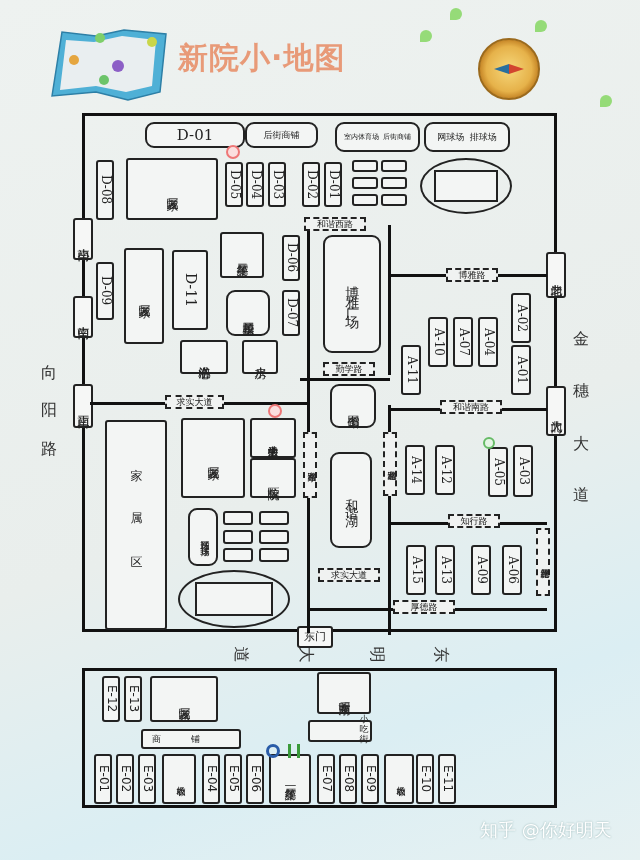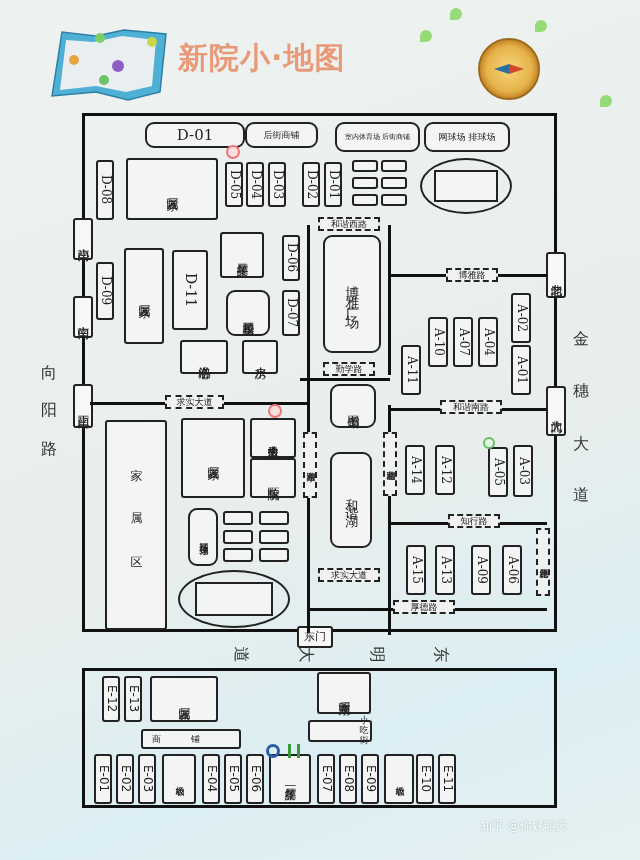--- a/index.html
+++ b/index.html
@@ -17,27 +17,27 @@
   .wall{border:3px solid #111;background:transparent;}
   .box{border:2px solid #222;background:#f3f5f4;border-radius:3px;}
   .rbox{border:2px solid #222;background:#f3f5f4;border-radius:9px;}
   .gate{border:2px solid #222;background:#f6f7f6;border-radius:3px;}
   .dash{border:2px dashed #222;background:#f0f2f1;}
   .line{background:#111;}
   .vt{writing-mode:vertical-rl;display:flex;align-items:center;justify-content:center;
      font-size:12px;line-height:1.1;text-align:center;}
   .vtxt{writing-mode:vertical-rl;text-orientation:mixed;}
   .cen{display:flex;align-items:center;justify-content:center;}
-  .small{font-size:9px;}
+  .small{font-size:9px;font-family:Liberation Mono, monospace;}
   .road{font-size:16px;color:#333;}
   .court{border:2px solid #222;border-radius:3px;background:#f3f5f4;}
   .oval{border:2px solid #222;border-radius:50%;background:transparent;}
   .pitch{border:2px solid #222;background:#f3f5f4;}
   .watermark{left:480px;top:818px;font-family:"DejaVu Sans","Liberation Sans",sans-serif;
-    font-size:12px;color:#fff;text-shadow:0 0 2px #8aa;}
+    font-size:18px;color:#fff;text-shadow:0 0 2px #8aa;}
   .icon-red{width:14px;height:14px;border-radius:50%;border:2px solid #e77;background:#fbdede;}
   .icon-green{width:12px;height:12px;border-radius:50%;border:2px solid #6b6;background:#e4f5e4;}
   .leaf{width:12px;height:12px;border-radius:50% 50% 50% 0;background:#7fd65a;opacity:.8}
 </style>
 </head>
 <body>
 
 <svg class="abs logo" viewBox="0 0 124 78">
   <polygon points="4,70 14,6 48,10 76,4 118,8 112,66 80,74 48,66" fill="#4fb0d6" stroke="#2d7fa6" stroke-width="1.5"></polygon>
   <polygon points="18,14 46,16 74,10 108,14 104,60 78,66 48,60 12,64" fill="#e9eef0"></polygon>
@@ -112,21 +112,21 @@
 <div class="abs line" style="left:307px;top:225px;width:3px;height:408px;"></div>
 <div class="abs line" style="left:388px;top:225px;width:3px;height:150px;"></div>
 <div class="abs line" style="left:388px;top:405px;width:3px;height:230px;"></div>
 <div class="abs line" style="left:90px;top:402px;width:220px;height:3px;"></div>
 <div class="abs line" style="left:390px;top:274px;width:157px;height:3px;"></div>
 <div class="abs line" style="left:390px;top:408px;width:157px;height:3px;"></div>
 <div class="abs line" style="left:390px;top:522px;width:157px;height:3px;"></div>
 <div class="abs line" style="left:310px;top:608px;width:237px;height:3px;"></div>
 <div class="abs line" style="left:300px;top:378px;width:90px;height:3px;"></div>
 
-<div class="abs dash cen small" style="left:318px;top:217px;width:62px;height:14px;">和谐西路</div>
+<div class="abs dash cen small" style="left:304px;top:217px;width:62px;height:14px;">和谐西路</div>
 <div class="abs rbox vt" style="left:323px;top:235px;width:58px;height:118px;font-size:14px;letter-spacing:10px;">博雅广场</div>
 <div class="abs dash cen small" style="left:323px;top:362px;width:52px;height:14px;">勤学路</div>
 <div class="abs rbox vt" style="left:330px;top:384px;width:46px;height:44px;">图书馆</div>
 <div class="abs dash cen small" style="left:446px;top:268px;width:52px;height:14px;">博雅路</div>
 <div class="abs dash cen small" style="left:165px;top:395px;width:59px;height:14px;">求实大道</div>
 <div class="abs dash cen small" style="left:440px;top:400px;width:62px;height:14px;">和谐南路</div>
 <div class="abs dash vt small" style="left:303px;top:432px;width:14px;height:66px;">和谐东路</div>
 <div class="abs dash vt small" style="left:383px;top:432px;width:14px;height:64px;">和谐北路</div>
 <div class="abs rbox vt" style="left:330px;top:452px;width:42px;height:96px;font-size:13px;letter-spacing:8px;">和谐湖</div>
 <div class="abs dash cen small" style="left:448px;top:514px;width:52px;height:14px;">知行路</div>

